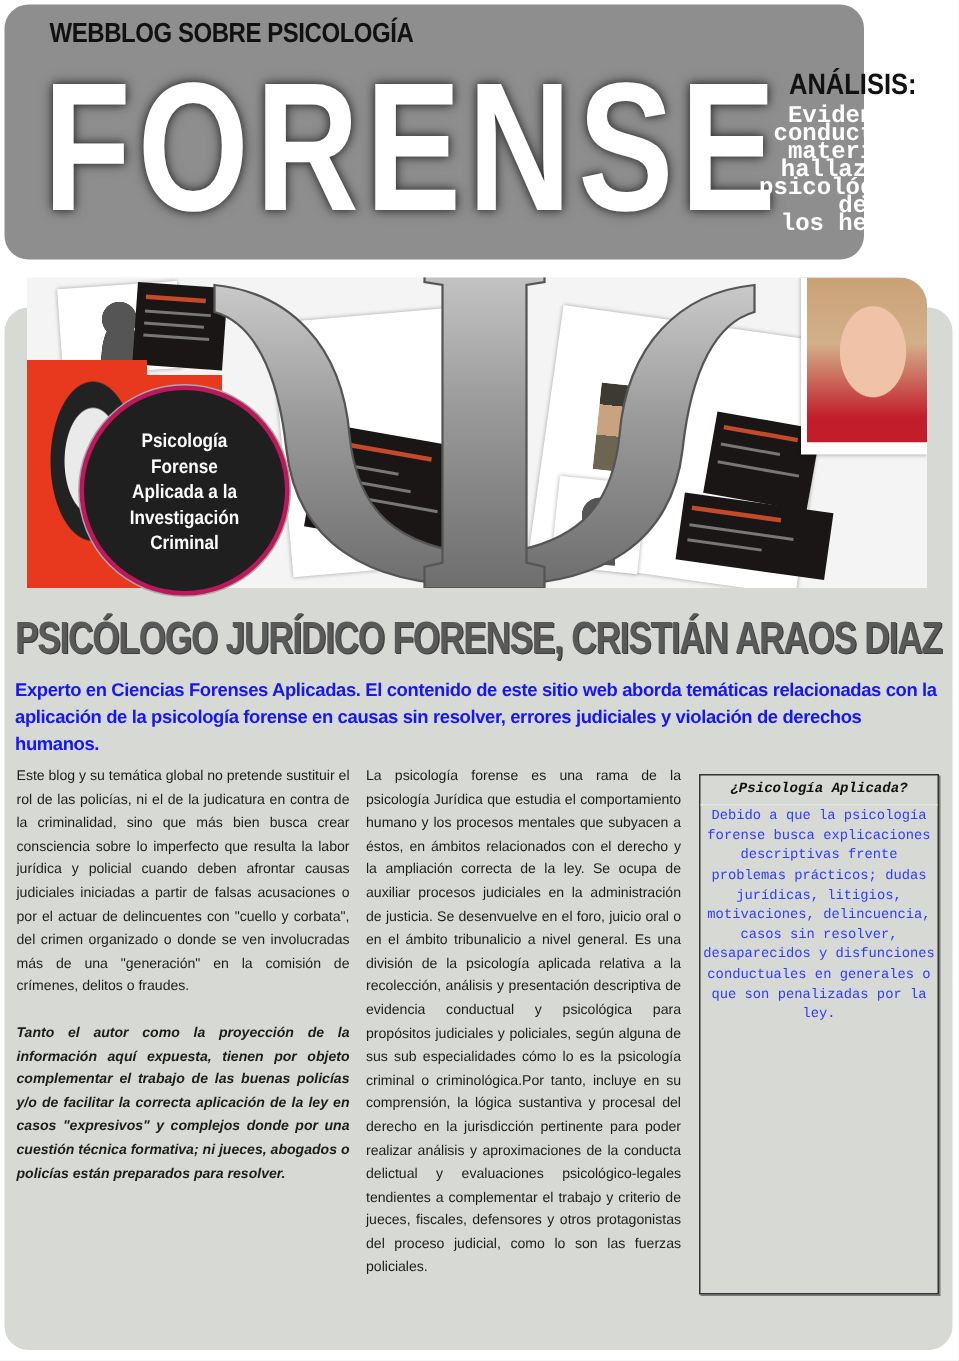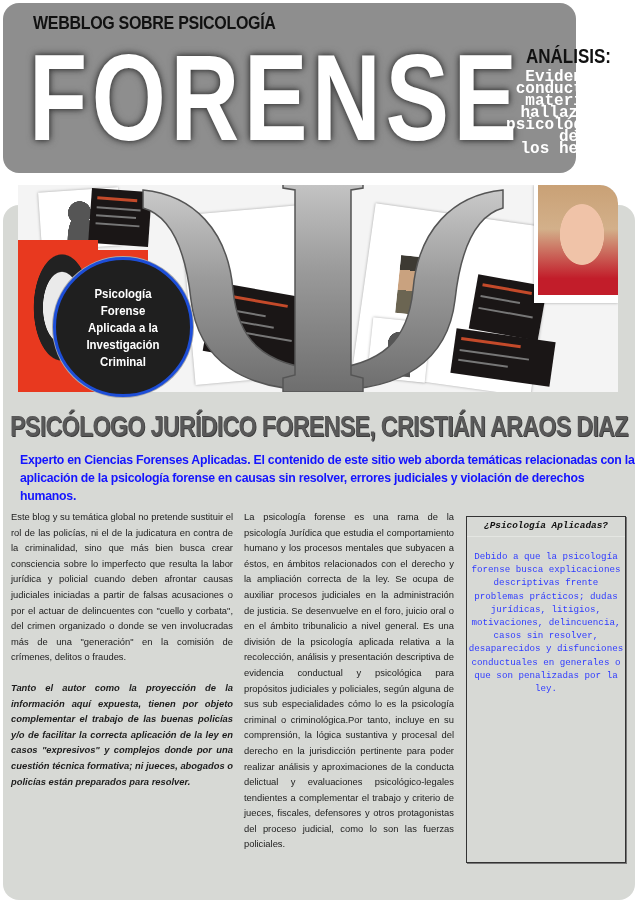--- a/index.html
+++ b/index.html
@@ -73,40 +73,40 @@
       position: absolute; left: 0; top: 55px; width: 80px; height: 150px;
       background: radial-gradient(ellipse at 55% 45%, #eaeaea 0 30%, #222 31% 45%, transparent 46%), #e8391f;
     }
 
     .psi {
       position: absolute; left: 105px; top: -15px; width: 400px; height: 230px;
     }
 
     .badge {
       position: absolute; left: 53px; top: 257px; width: 140px; height: 140px;
-      border-radius: 50%; background: #1f1f1f; border: 3px solid #1d4ed8;
+      border-radius: 50%; background: #1f1f1f; border: 3px solid #be185d;
       box-shadow: 0 0 0 1px #aaa;
       display: flex; align-items: center; justify-content: center; text-align: center;
     }
     .badge-text {
       font-family: "Liberation Sans", sans-serif; font-weight: bold;
       font-size: 13px; line-height: 17px; color: #fff; width: 110px;
       transform: scaleX(0.88);
     }
 
     
     .author-title {
       position: absolute; left: 10px; top: 409px; width: 620px;
       font-family: "Liberation Sans", sans-serif; font-weight: bold;
       font-size: 30px; line-height: 34px; color: #595959; letter-spacing: -1px;
       transform: scaleX(0.78); transform-origin: left top; white-space: nowrap;
       text-shadow: 1px 1px 0 #3d3d3d;
     }
     .tagline {
-      position: absolute; left: 20px; top: 451px; width: 620px;
+      position: absolute; left: 10px; top: 451px; width: 620px;
       font-family: "Liberation Sans", sans-serif; font-weight: bold;
       font-size: 12.3px; line-height: 18px; color: #1414ff;
       letter-spacing: -0.25px;
     }
 
     
     .col {
       position: absolute; font-family: "Liberation Sans", sans-serif;
       font-size: 9.4px; line-height: 15.6px; color: #1c1c1c; text-align: justify;
     }
@@ -123,21 +123,21 @@
     }
     .sidebox-title {
       font-family: "Liberation Mono", monospace; font-style: italic; font-weight: bold;
       font-size: 9.4px; color: #111; margin-top: 3px; padding-bottom: 5px;
       border-bottom: 1px solid #e4e6e2;
     }
     .sidebox-body {
       font-family: "Liberation Mono", monospace; font-size: 9.2px; line-height: 13.2px;
       color: #2f3bff; padding: 0 1px;
     }
-    .sidebox-body p { margin-top: 13px; }
+    .sidebox-body p { }
   </style>
 </head>
 <body>
 
 <div class="header">
   <div class="header-sub">WEBBLOG SOBRE PSICOLOGÍA</div>
   <div class="header-title">FORENSE</div>
   <div class="analysis">
     <div class="analysis-title">ANÁLISIS:</div>
     <div class="analysis-body">
@@ -223,17 +223,17 @@
 <div class="col col-left">
   <p class="italic">Este blog  y su temática global no pretende sustituir el rol de las policías, ni el de la judicatura en contra de la criminalidad, sino que más bien busca crear consciencia sobre lo imperfecto que resulta la labor jurídica y policial cuando deben afrontar causas judiciales iniciadas a partir de falsas acusaciones o por el actuar de delincuentes con "cuello y corbata", del crimen organizado o donde se ven involucradas más de una "generación" en la comisión de crímenes,  delitos o fraudes.</p>
   <p class="bold-italic">Tanto el autor como la proyección de la información aquí expuesta, tienen por objeto complementar el trabajo de las buenas policías y/o de facilitar la correcta aplicación de la ley en casos "expresivos" y complejos donde por una cuestión técnica formativa; ni jueces, abogados o policías están preparados para resolver.</p>
 </div>
 
 <div class="col col-mid">
   <p>La psicología forense es una rama de la psicología Jurídica que estudia el comportamiento humano y los procesos mentales que subyacen a éstos, en ámbitos relacionados con el derecho y la ampliación correcta de la ley. Se ocupa de auxiliar procesos judiciales en la administración de justicia. Se desenvuelve en el foro, juicio oral o en el ámbito tribunalicio a nivel general. Es una división de la psicología aplicada relativa a la recolección, análisis y presentación descriptiva de evidencia conductual y psicológica para propósitos judiciales y policiales, según alguna de sus sub especialidades cómo lo es la psicología criminal o criminológica.Por tanto, incluye en su comprensión, la lógica sustantiva y procesal del derecho en la jurisdicción pertinente para poder realizar análisis y aproximaciones de la conducta delictual y evaluaciones psicológico-legales tendientes  a complementar el trabajo y criterio de jueces, fiscales, defensores y otros protagonistas del proceso judicial, como lo son las fuerzas policiales.</p>
 </div>
 
 <div class="sidebox">
-  <div class="sidebox-title">¿Psicología Aplicadas?</div>
+  <div class="sidebox-title">¿Psicología Aplicada?</div>
   <div class="sidebox-body">
     <p>Debido a que la psicología forense busca explicaciones descriptivas frente problemas prácticos; dudas jurídicas, litigios, motivaciones, delincuencia, casos sin resolver, desaparecidos y disfunciones conductuales en generales o que son penalizadas por la ley.</p>
   </div>
 </div>
 
 </body></html>

